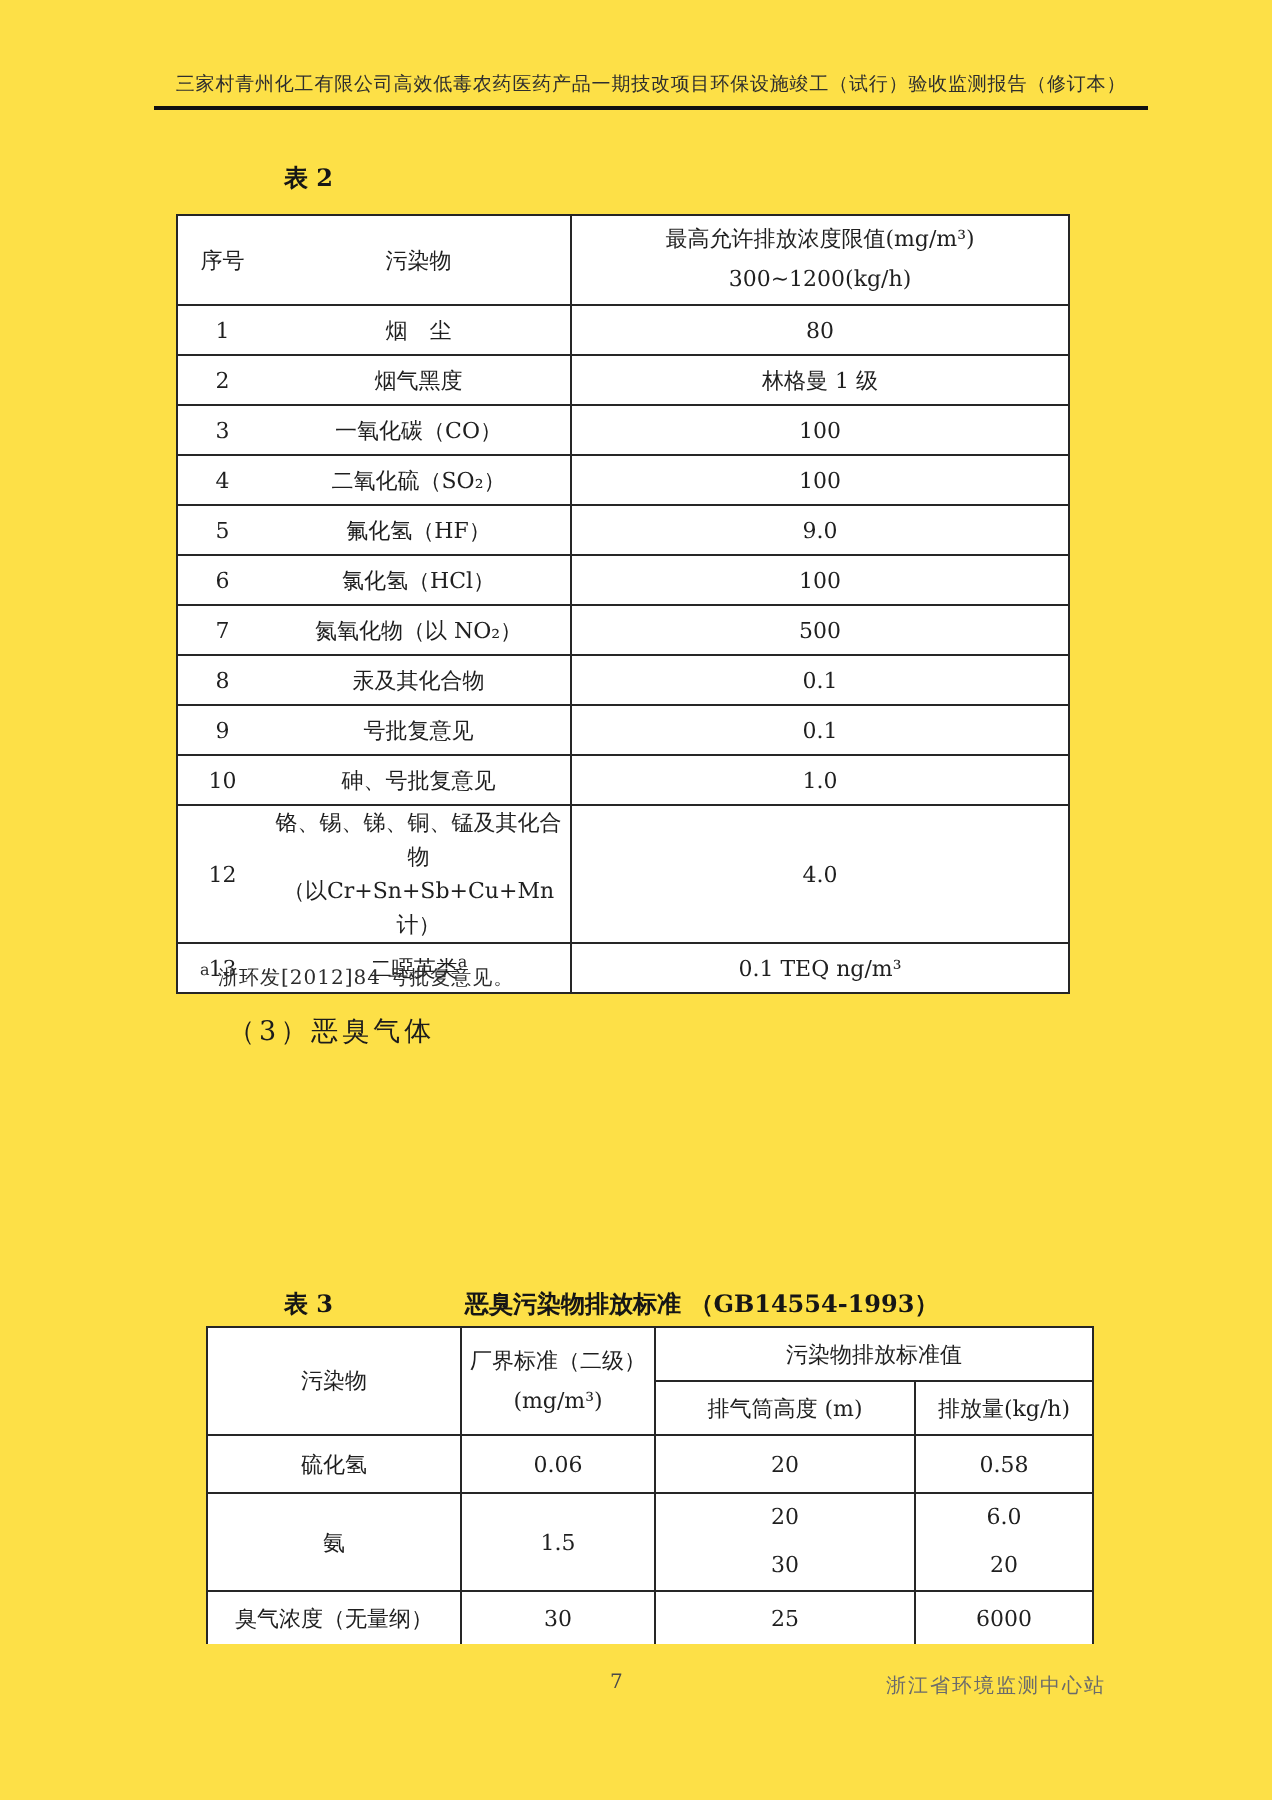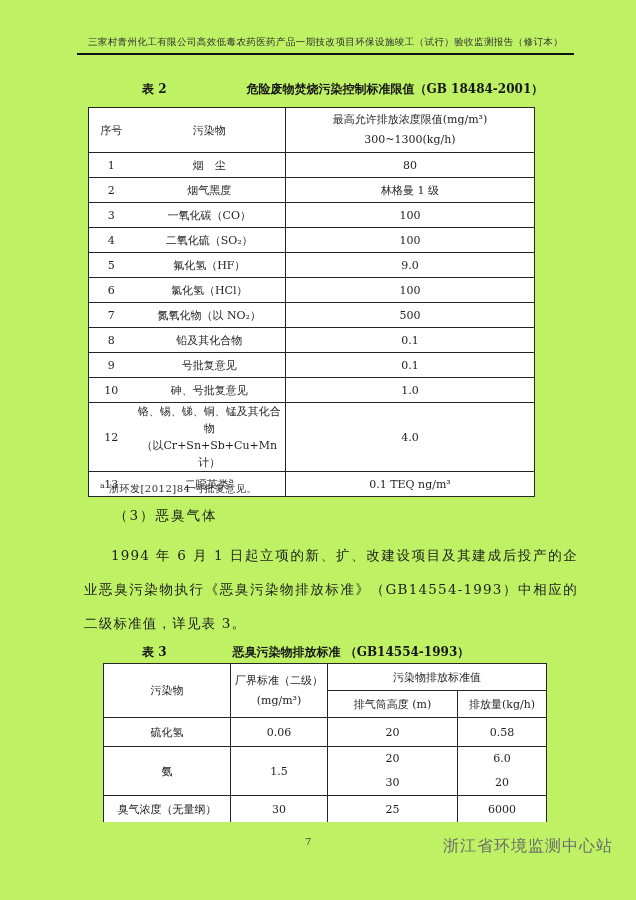--- a/index.html
+++ b/index.html
@@ -1,18 +1,18 @@
 <!DOCTYPE html>
 <html><head>
 <meta charset="utf-8">
 <style>
   html,body{margin:0;padding:0;}
   body{background:#ffffff;}
   .page{
-    position:relative;width:636px;height:900px;background:#bef264;overflow:hidden;
+    position:relative;width:636px;height:900px;background:#fde047;overflow:hidden;
     font-family:"DejaVu Serif","Liberation Serif",serif;color:#1f1f1f;
     filter:blur(0.28px);
   }
   
   .doc-header{
     position:absolute;top:36px;left:77px;width:497px;
     font-size:9.5px;letter-spacing:0.4px;color:#2e2e2e;text-align:center;
     padding-bottom:4px;border-bottom:2px solid #111;white-space:nowrap;
   }
   
@@ -41,46 +41,45 @@
     text-indent:2em;color:#1c1c1c;
   }
   .t3{top:663px;left:103px;width:443px;border:1.5px solid #1d1d1d;border-bottom:none;}
   .t3 thead th{height:26px;}
   .t3 .r-h2s td{height:28px;}
   .t3 .r-nh3 td{height:48px;}
   .t3 .r-odor td{height:26px;border-bottom:none;}
   .t3 .stack2{white-space:pre-line;line-height:24px;}
   
   .pageno{position:absolute;top:836px;left:305px;font-size:10px;color:#4a4a4a;}
-  .footer-org{position:absolute;top:836px;left:443px;font-size:16px;letter-spacing:1px;color:#6b6b6b;white-space:nowrap;}
+  .footer-org{position:absolute;top:836px;left:443px;font-size:10px;letter-spacing:1px;color:#6b6b6b;white-space:nowrap;}
 </style>
 </head>
 <body>
 
 <div class="page">
 
   <div class="doc-header">三家村青州化工有限公司高效低毒农药医药产品一期技改项目环保设施竣工（试行）验收监测报告（修订本）</div>
 
   <div class="caption cap2">
     <span class="lbl">表 2</span>
-    <span>危险废物焚烧污染控制标准限值（GB 18484-2001）</span>
   </div>
 
   <table class="t2">
     <colgroup>
         <col style="width:45px">
         <col style="width:152px">
         <col style="width:249px">
       </colgroup>
     <thead>
       <tr>
         <th class="no-r">序号</th>
         <th class="no-l">污染物</th>
         <th class="hdr2">最高允许排放浓度限值(mg/m³)
-300~1300(kg/h)</th>
+300~1200(kg/h)</th>
       </tr>
     </thead>
     <tbody>
       <tr>
           <td class="no-r">1</td>
           <td class="no-l">烟　尘</td>
           <td>80</td>
         </tr>
       <tr>
           <td class="no-r">2</td>
@@ -107,21 +106,21 @@
           <td class="no-l">氯化氢（HCl）</td>
           <td>100</td>
         </tr>
       <tr>
           <td class="no-r">7</td>
           <td class="no-l">氮氧化物（以 NO₂）</td>
           <td>500</td>
         </tr>
       <tr>
           <td class="no-r">8</td>
-          <td class="no-l">铅及其化合物</td>
+          <td class="no-l">汞及其化合物</td>
           <td>0.1</td>
         </tr>
       <tr>
           <td class="no-r">9</td>
           <td class="no-l">号批复意见</td>
           <td>0.1</td>
         </tr>
       <tr>
           <td class="no-r">10</td>
           <td class="no-l">砷、号批复意见</td>
@@ -141,21 +140,20 @@
     </tbody>
   </table>
 
   <div class="footnote">
     <sup>a</sup>
     <span>浙环发[2012]84 号批复意见。</span>
   </div>
 
   <div class="section-heading">（3）恶臭气体</div>
 
-  <p class="para">1994 年 6 月 1 日起立项的新、扩、改建设项目及其建成后投产的企业恶臭污染物执行《恶臭污染物排放标准》（GB14554-1993）中相应的二级标准值，详见表 3。</p>
 
   <div class="caption cap3">
     <span class="lbl">表 3</span>
     <span>恶臭污染物排放标准 （GB14554-1993）</span>
   </div>
 
   <table class="t3">
     <colgroup>
         <col style="width:127px">
         <col style="width:97px">

